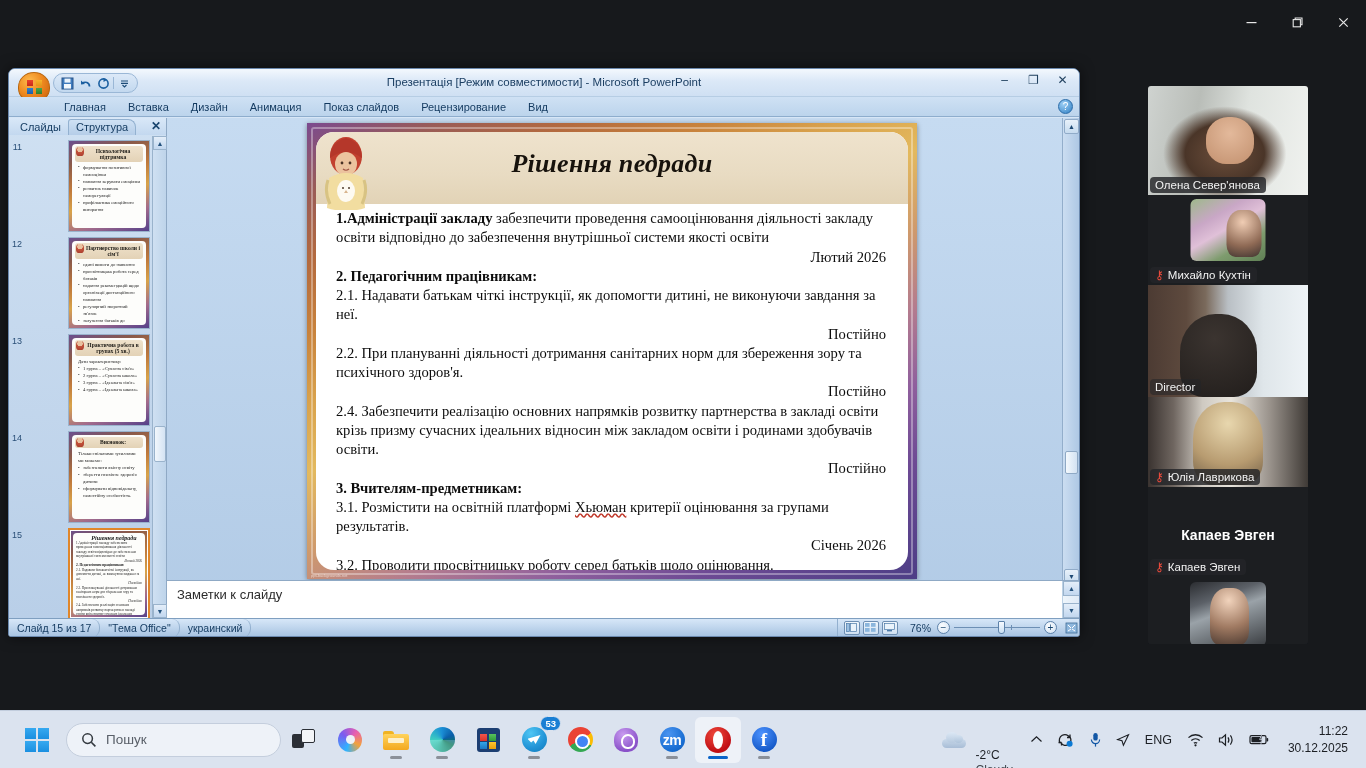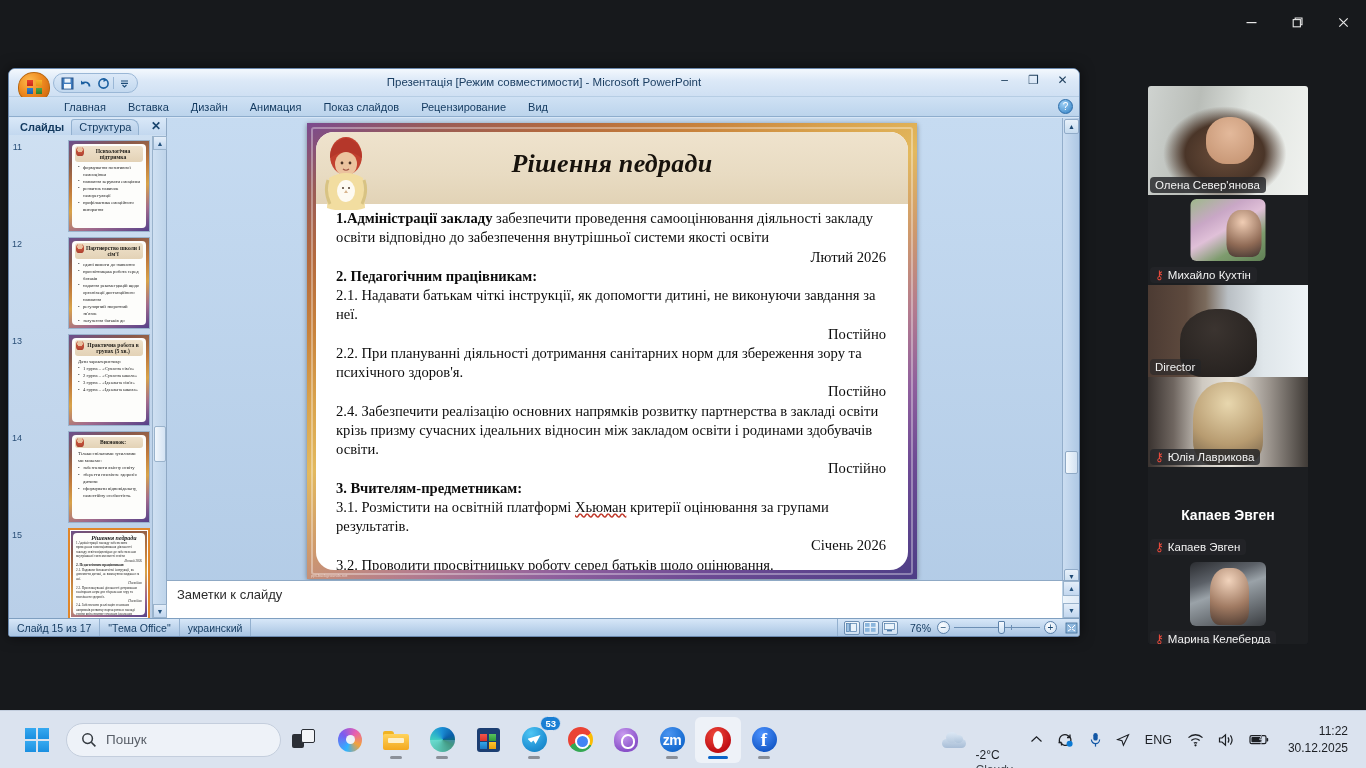--- a/index.html
+++ b/index.html
@@ -122,21 +122,21 @@
     background: linear-gradient(180deg,#cfe0f2,#b9cfe8);
     position: relative;
     border-right: 1px solid #8fa9c5;
   }
   #pane-tabs {
     height: 17px; display: flex; align-items: flex-end; position: relative;
     padding-left: 4px;
     background: linear-gradient(180deg,#d9e8f8,#c3d8ef);
   }
   .pane-tab {
-    font-size: 11px; font-weight: bold; color: #12395f;
+    font-size: 11px; font-weight: normal; color: #12395f;
     padding: 1px 7px 2px; cursor: pointer;
   }
   .pane-tab.inactive {
     font-weight: normal;
     background: linear-gradient(180deg,#cfe1f4,#b5cde8);
     border: 1px solid #93b1d0; border-bottom: none;
     border-radius: 3px 8px 0 0;
     margin-top: 44px;
   }
   #pane-close {
@@ -299,21 +299,21 @@
 
   
   #ppt-status {
     position: absolute; left:0; right:0; bottom:0; height:18px;
     background: linear-gradient(180deg,#d7e7f8,#a8c4e2);
     border-top: 1px solid #7f9fc0;
     display: flex; align-items: center;
     font-size: 10.5px; color: #12395f;
   }
   .st-cell { padding: 0 8px; border-right: 1px solid #93b0cf; height: 18px;
-    display:flex; align-items:center; white-space:nowrap; }
+    display:flex; align-items:center; white-space:nowrap;border-radius:8px; }
   #st-spacer { flex: 1; border-right: 1px solid #93b0cf; height: 18px; }
   #st-views { display: flex; align-items: center; gap: 3px; padding: 0 6px; }
   .view-btn {
     width: 16px; height: 14px; border: 1px solid #6e8fb3; border-radius: 2px;
     background: linear-gradient(180deg,#f1f7fd,#cfe0f2);
     display:flex; align-items:center; justify-content:center; cursor:pointer;
   }
   #st-zoom { padding: 0 6px; font-size:10.5px; }
   #zoom-slider { display:flex; align-items:center; gap:0; }
   .zcirc {
@@ -537,21 +537,21 @@
       </div>
 
       <div class="pane" style="height:90px">
         <div class="thumbvid tv2" style="top:4px;width:75px;height:62px"></div>
         <div class="pname">
           <span class="mic-muted">⚷</span>
           <span>Михайло Кухтін</span>
         </div>
       </div>
 
-      <div class="pane active" style="height:92px">
+      <div class="pane active" style="height:112px">
         <div class="vid v3"></div>
         <div class="pname" style="background:rgba(35,37,40,.55)">
           <span>Director</span>
         </div>
       </div>
 
       <div class="pane" style="height:90px">
         <div class="vid v4"></div>
         <div class="pname">
           <span class="mic-muted">⚷</span>

